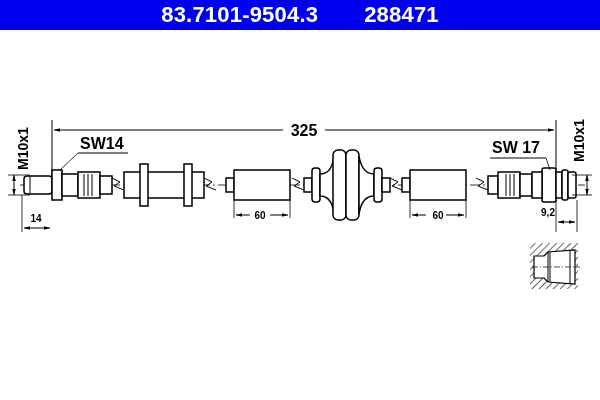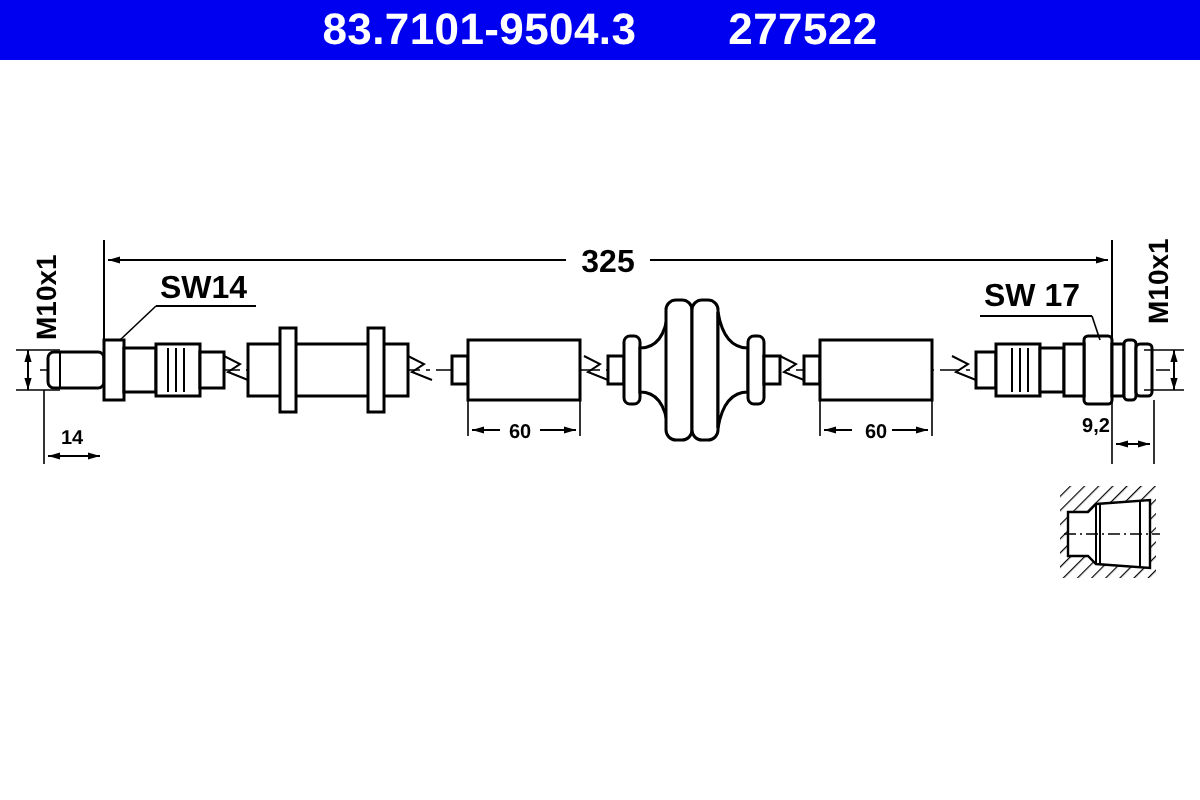--- a/index.html
+++ b/index.html
@@ -7,21 +7,21 @@
   .header { position:absolute; left:0; top:0; width:600px; height:30px; background:#0000f0; color:#fff;
             font-weight:bold; font-size:22px; display:flex; justify-content:center; align-items:center; gap:46px; letter-spacing:0.2px; }
   svg { position:absolute; left:0; top:0; }
   .lbl { font-family:"Liberation Sans", sans-serif; font-weight:bold; fill:#000; }
 </style>
 </head>
 <body>
 
 <div class="header">
   <span>83.7101-9504.3</span>
-  <span>277522</span>
+  <span>288471</span>
 </div>
 
 <svg width="600" height="400" viewBox="0 0 600 400">
   <defs>
     <marker id="arr" viewBox="0 0 10 10" refX="10" refY="5" markerWidth="6" markerHeight="6" orient="auto-start-reverse">
       <path d="M0,2 L10,5 L0,8 z" fill="#000"></path>
     </marker>
     <pattern id="hatch" width="5" height="5" patternUnits="userSpaceOnUse" patternTransform="rotate(45)">
       <line x1="0" y1="0" x2="0" y2="5" stroke="#000" stroke-width="1.2"></line>
     </pattern>

